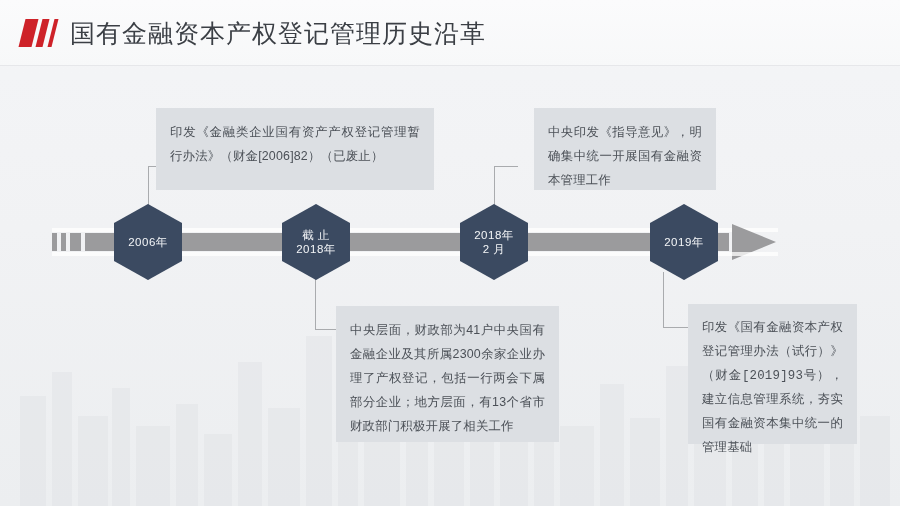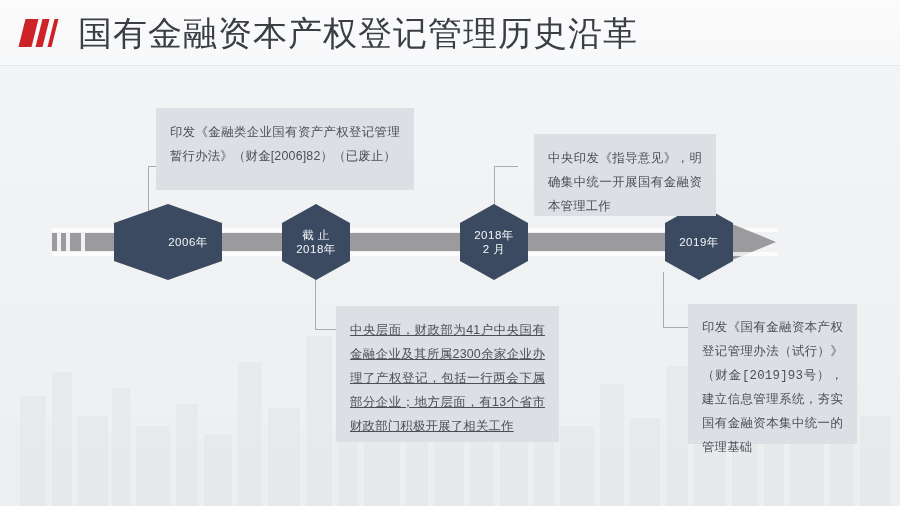--- a/index.html
+++ b/index.html
@@ -56,22 +56,22 @@
     top: 0;
     height: 28px;
     background: #ce2229;
     transform: skewX(-14deg);
   }
   .accent-bar.thick { left: 0; width: 13px; }
   .accent-bar.mid   { left: 17px; width: 7px; }
   .accent-bar.thin  { left: 29px; width: 4px; }
   .page-title {
     position: absolute;
-    left: 78px; top: 14px;
-    font-size: 34px;
+    left: 70px; top: 14px;
+    font-size: 25px;
     line-height: 38px;
     letter-spacing: 1px;
     color: #3b3f45;
     font-weight: 500;
     white-space: nowrap;
   }
 
   
   .axis {
     position: absolute;
@@ -228,49 +228,49 @@
   <div class="conn" style="left:494px; top:166px; width:24px; height:58px;">
     <div class="conn-v" style="left:0; top:0; height:58px;"></div>
     <div class="conn-h" style="left:0; top:0; width:24px;"></div>
   </div>
 
   <div class="conn" style="left:663px; top:272px; width:28px; height:56px;">
     <div class="conn-v" style="left:0; top:0; height:56px;"></div>
     <div class="conn-h" style="left:0; top:55px; width:28px;"></div>
   </div>
 
-  <div class="hex" style="left:114px; top:204px;padding-left:40px;">
+  <div class="hex" style="left:114px; top:204px;">
     <span>
       <span class="hex-label">2006年</span>
       <span class="hex-line2"></span>
     </span>
   </div>
 
   <div class="hex" style="left:282px; top:204px;">
     <span>
       <span class="hex-label">截  止</span>
       <span class="hex-line2">2018年</span>
     </span>
   </div>
 
   <div class="hex" style="left:460px; top:204px;">
     <span>
       <span class="hex-label">2018年</span>
       <span class="hex-line2">2   月</span>
     </span>
   </div>
 
-  <div class="hex" style="left:665px; top:204px;">
+  <div class="hex" style="left:650px; top:204px;">
     <span>
       <span class="hex-label">2019年</span>
       <span class="hex-line2"></span>
     </span>
   </div>
 
-  <div class="box" style="left:156px; top:108px; width:258px; height:82px;">印发《金融类企业国有资产产权登记管理暂行办法》（财金[2006]82）（已废止）</div>
-
-  <div class="box" style="left:534px; top:108px; width:182px; height:82px;margin-top:26px;">中央印发《指导意见》，明确集中统一开展国有金融资本管理工作</div>
-
-  <div class="box" style="left:336px; top:306px; width:223px; height:136px;text-decoration:underline;">中央层面，财政部为41户中央国有金融企业及其所属2300余家企业办理了产权登记，包括一行两会下属部分企业；地方层面，有13个省市财政部门积极开展了相关工作</div>
+  <div class="box" style="left:156px; top:108px; width:278px; height:82px;">印发《金融类企业国有资产产权登记管理暂行办法》（财金[2006]82）（已废止）</div>
+
+  <div class="box" style="left:534px; top:108px; width:182px; height:82px;">中央印发《指导意见》，明确集中统一开展国有金融资本管理工作</div>
+
+  <div class="box" style="left:336px; top:306px; width:223px; height:136px;">中央层面，财政部为41户中央国有金融企业及其所属2300余家企业办理了产权登记，包括一行两会下属部分企业；地方层面，有13个省市财政部门积极开展了相关工作</div>
 
   <div class="box" style="left:688px; top:304px; width:169px; height:140px;font-family:Liberation Mono, monospace;">印发《国有金融资本产权登记管理办法（试行）》（财金[2019]93号），建立信息管理系统，夯实国有金融资本集中统一的管理基础</div>
 
 </div>
 
 </body></html>

